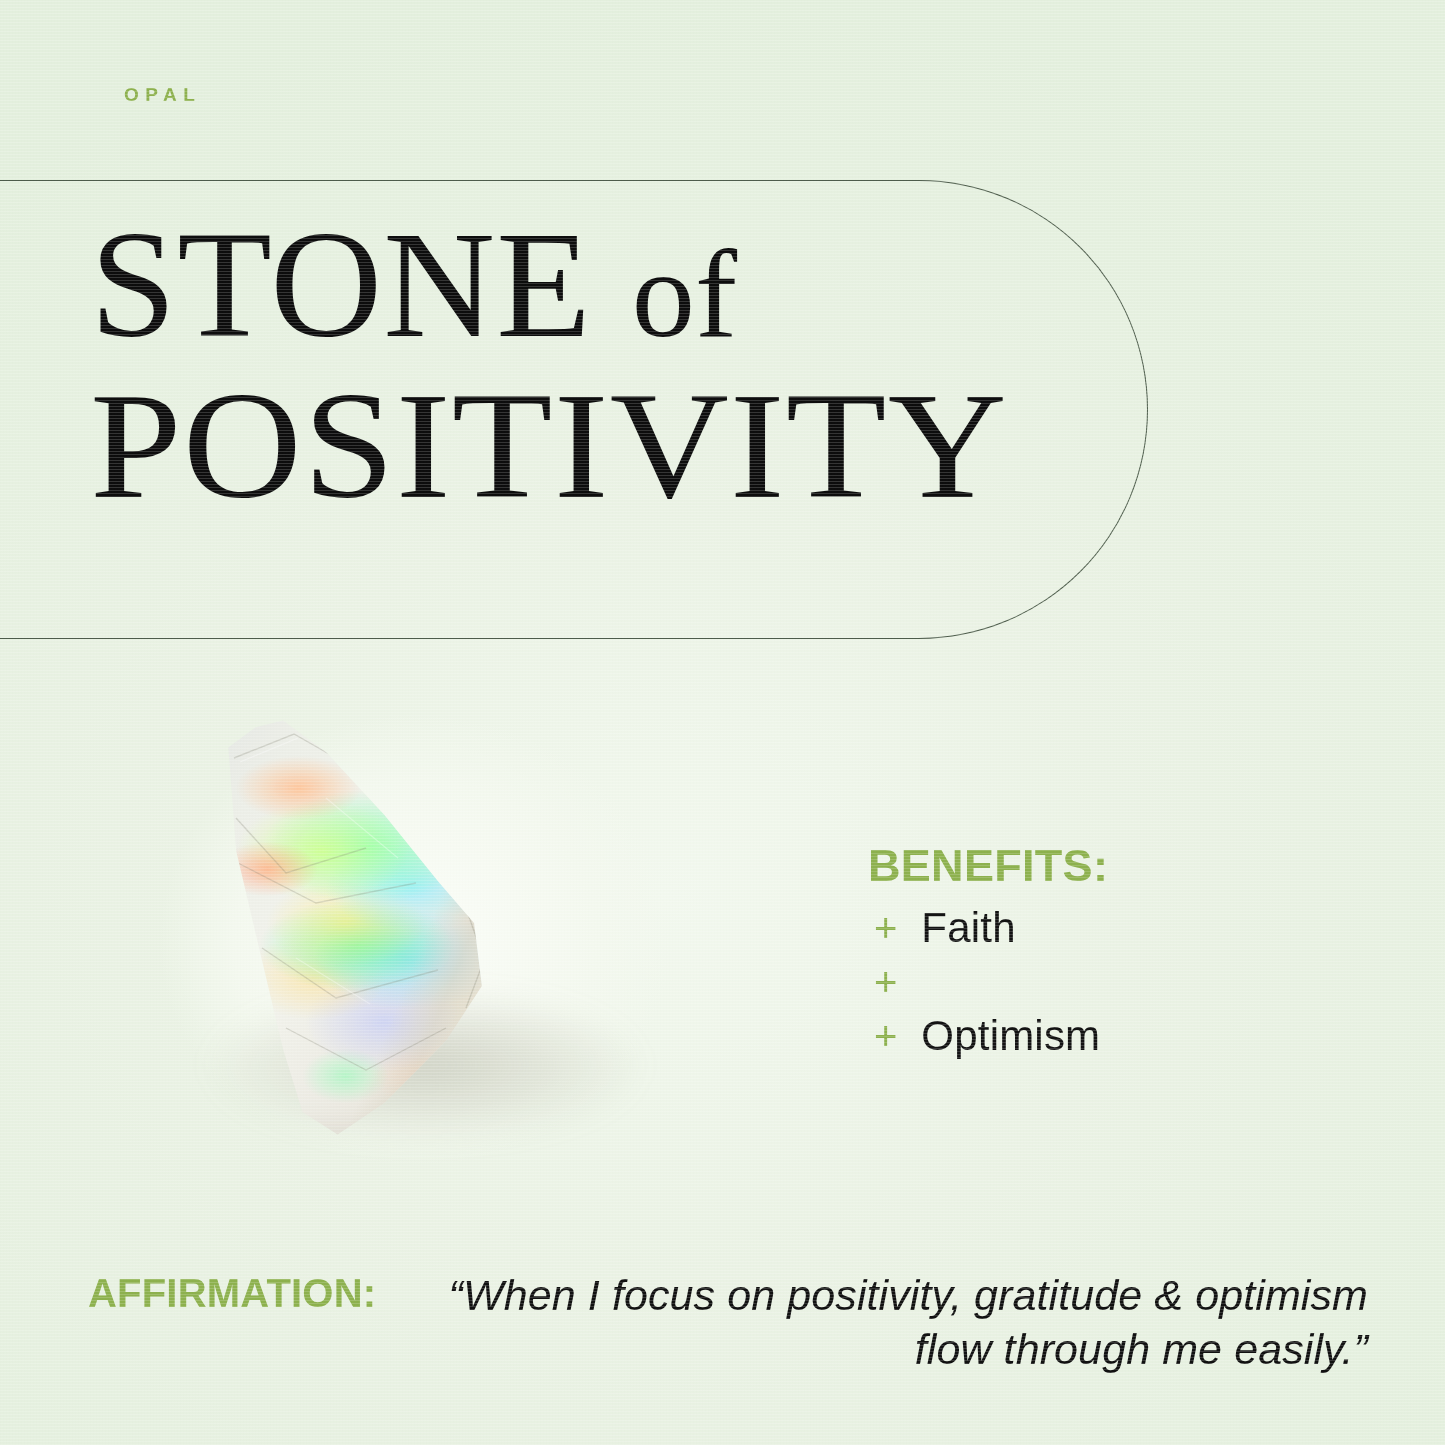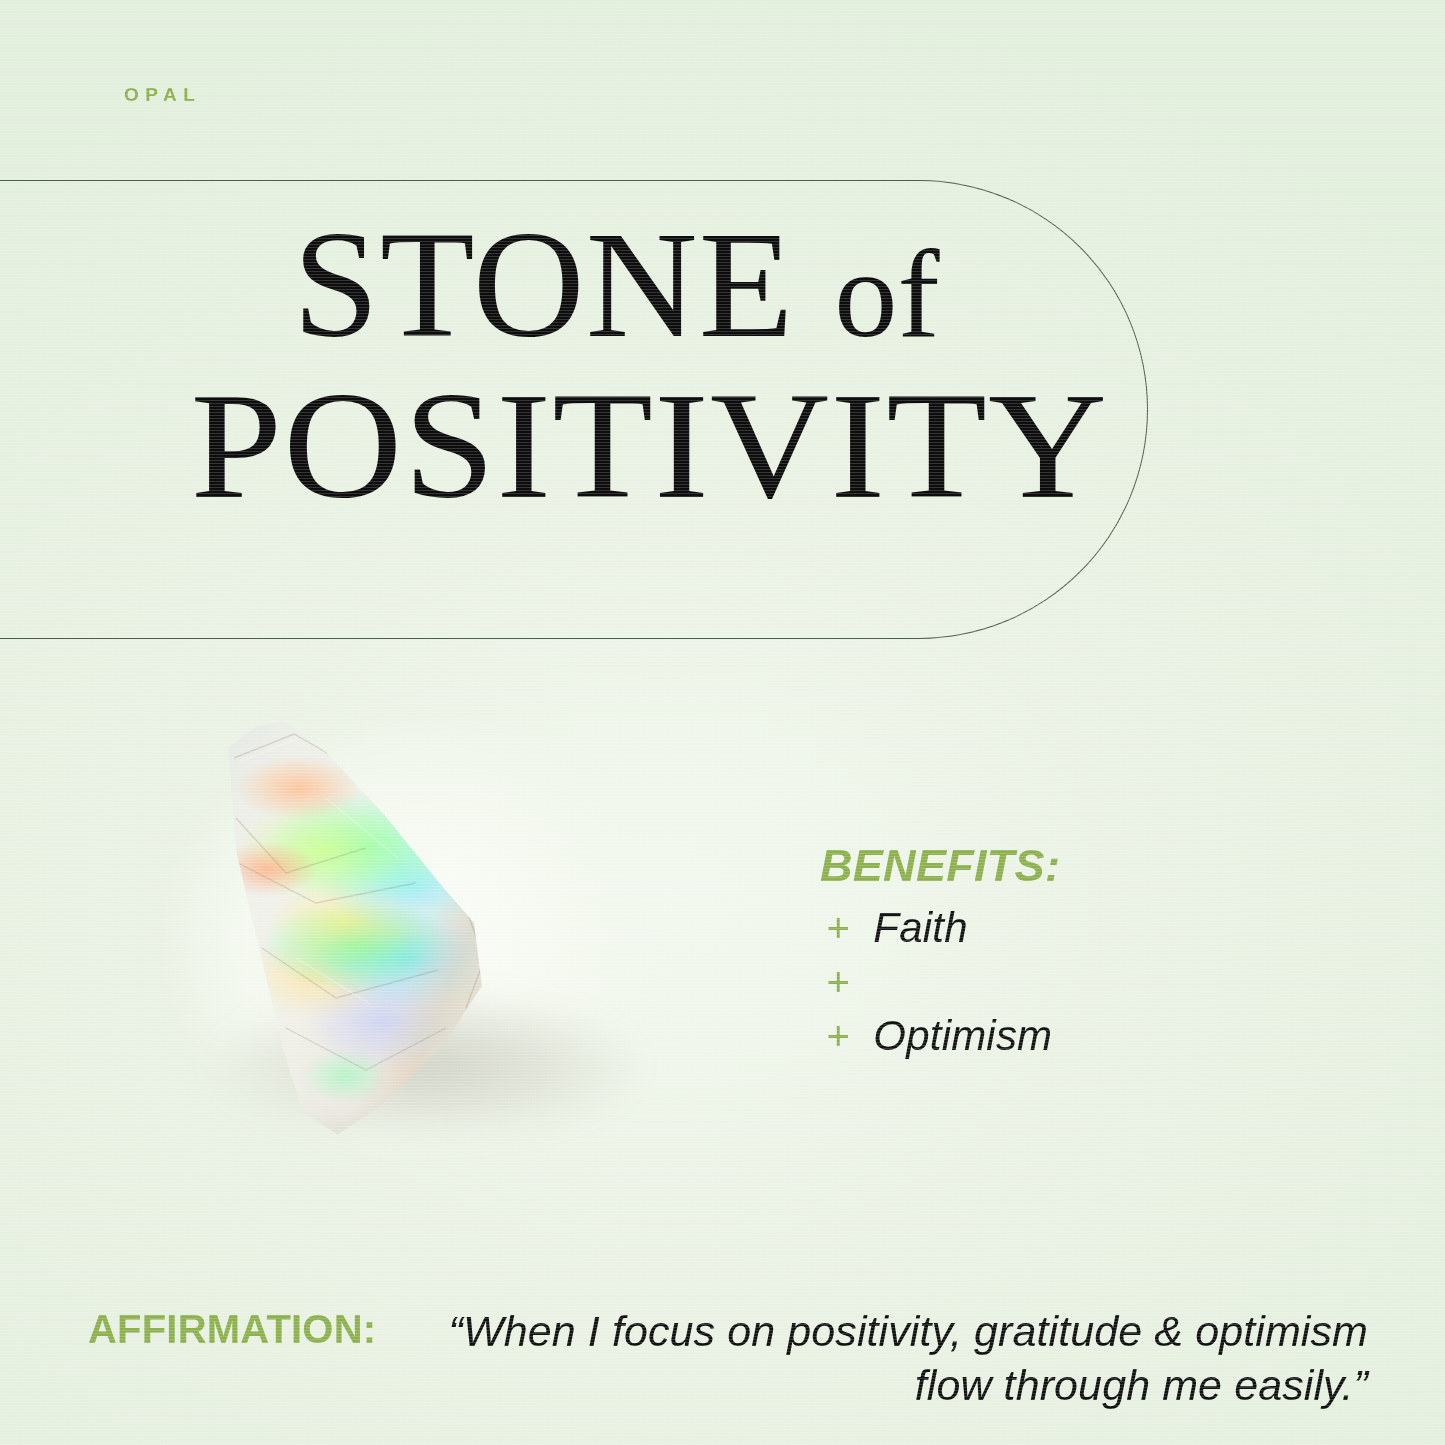--- a/index.html
+++ b/index.html
@@ -44,27 +44,26 @@
     border-top-right-radius:232px;
     border-bottom-right-radius:232px;
     border-left:none;
     box-sizing:border-box;
     pointer-events:none;
   }
 
   
   .headline{
     position:absolute;
-    left:96px;top:212px;
+    left:90px;top:212px;
     width:1020px;
     font-family:"Liberation Serif", serif;
     color:#0d0d0d;
     line-height:.97;
     letter-spacing:1px;
-    text-align:center;
   }
   .headline .l1{
     display:block;
     font-size:152px;
     transform:scaleX(1.02);
     transform-origin:left center;
   }
   .headline .l1 .of{
     font-size:124px;
     letter-spacing:0;
@@ -132,23 +131,22 @@
   .opal-facet{
     position:absolute;
     left:0;top:0;width:100%;height:100%;
     pointer-events:none;
     opacity:.55;
   }
 
   
   .benefits{
     position:absolute;
-    left:820px;top:840px;
+    left:868px;top:840px;
     width:420px;
-    font-style:italic;
   }
   .benefits-title{
     font-size:45px;font-weight:bold;
     color:#8DB14E;
     letter-spacing:.3px;
     margin:0 0 12px 0;
   }
   .benefit-row{
     display:flex;align-items:baseline;
     gap:16px;
@@ -188,21 +186,20 @@
   }
   .affirm-text{
     display:block;
     color:#111;
     font-size:43px;
     font-style:italic;
     font-weight:400;
     line-height:1.26;
     letter-spacing:.1px;
     text-align:right;
-    margin-top:36px;
   }
 </style>
 </head>
 <body>
 
 <div class="canvas">
 
   <div class="eyebrow">OPAL</div>
 
   <div class="frame"></div>

